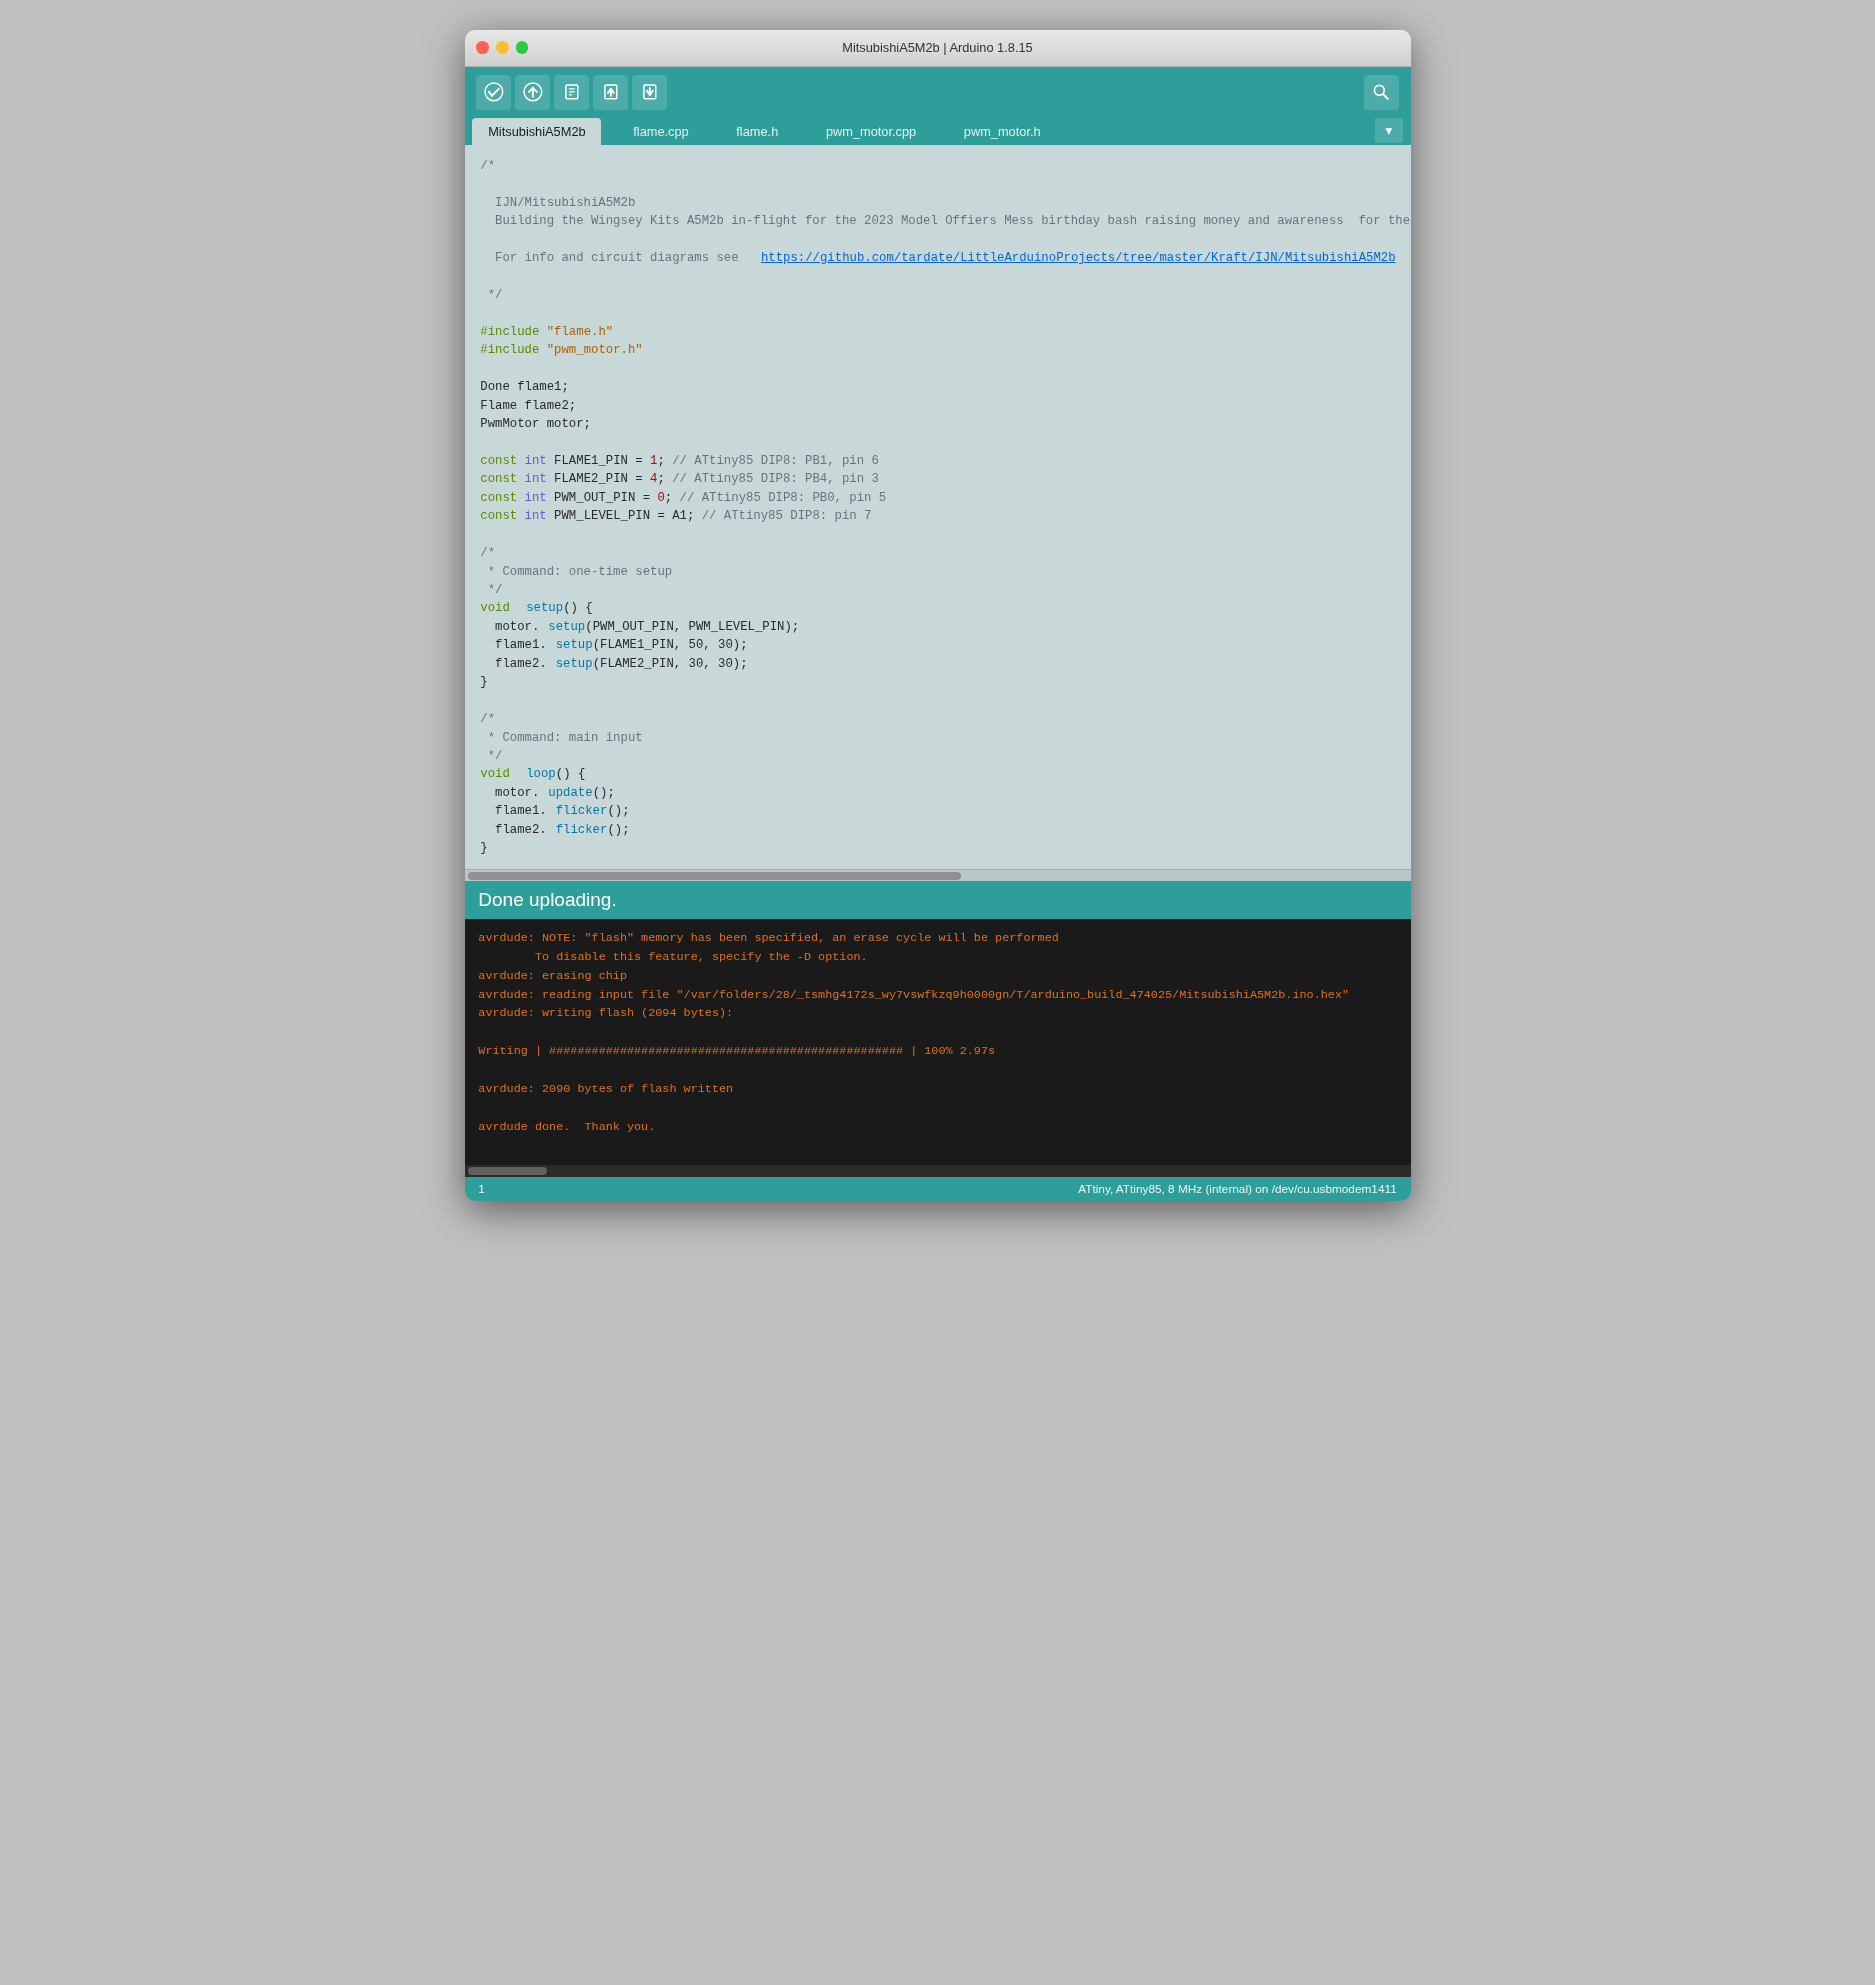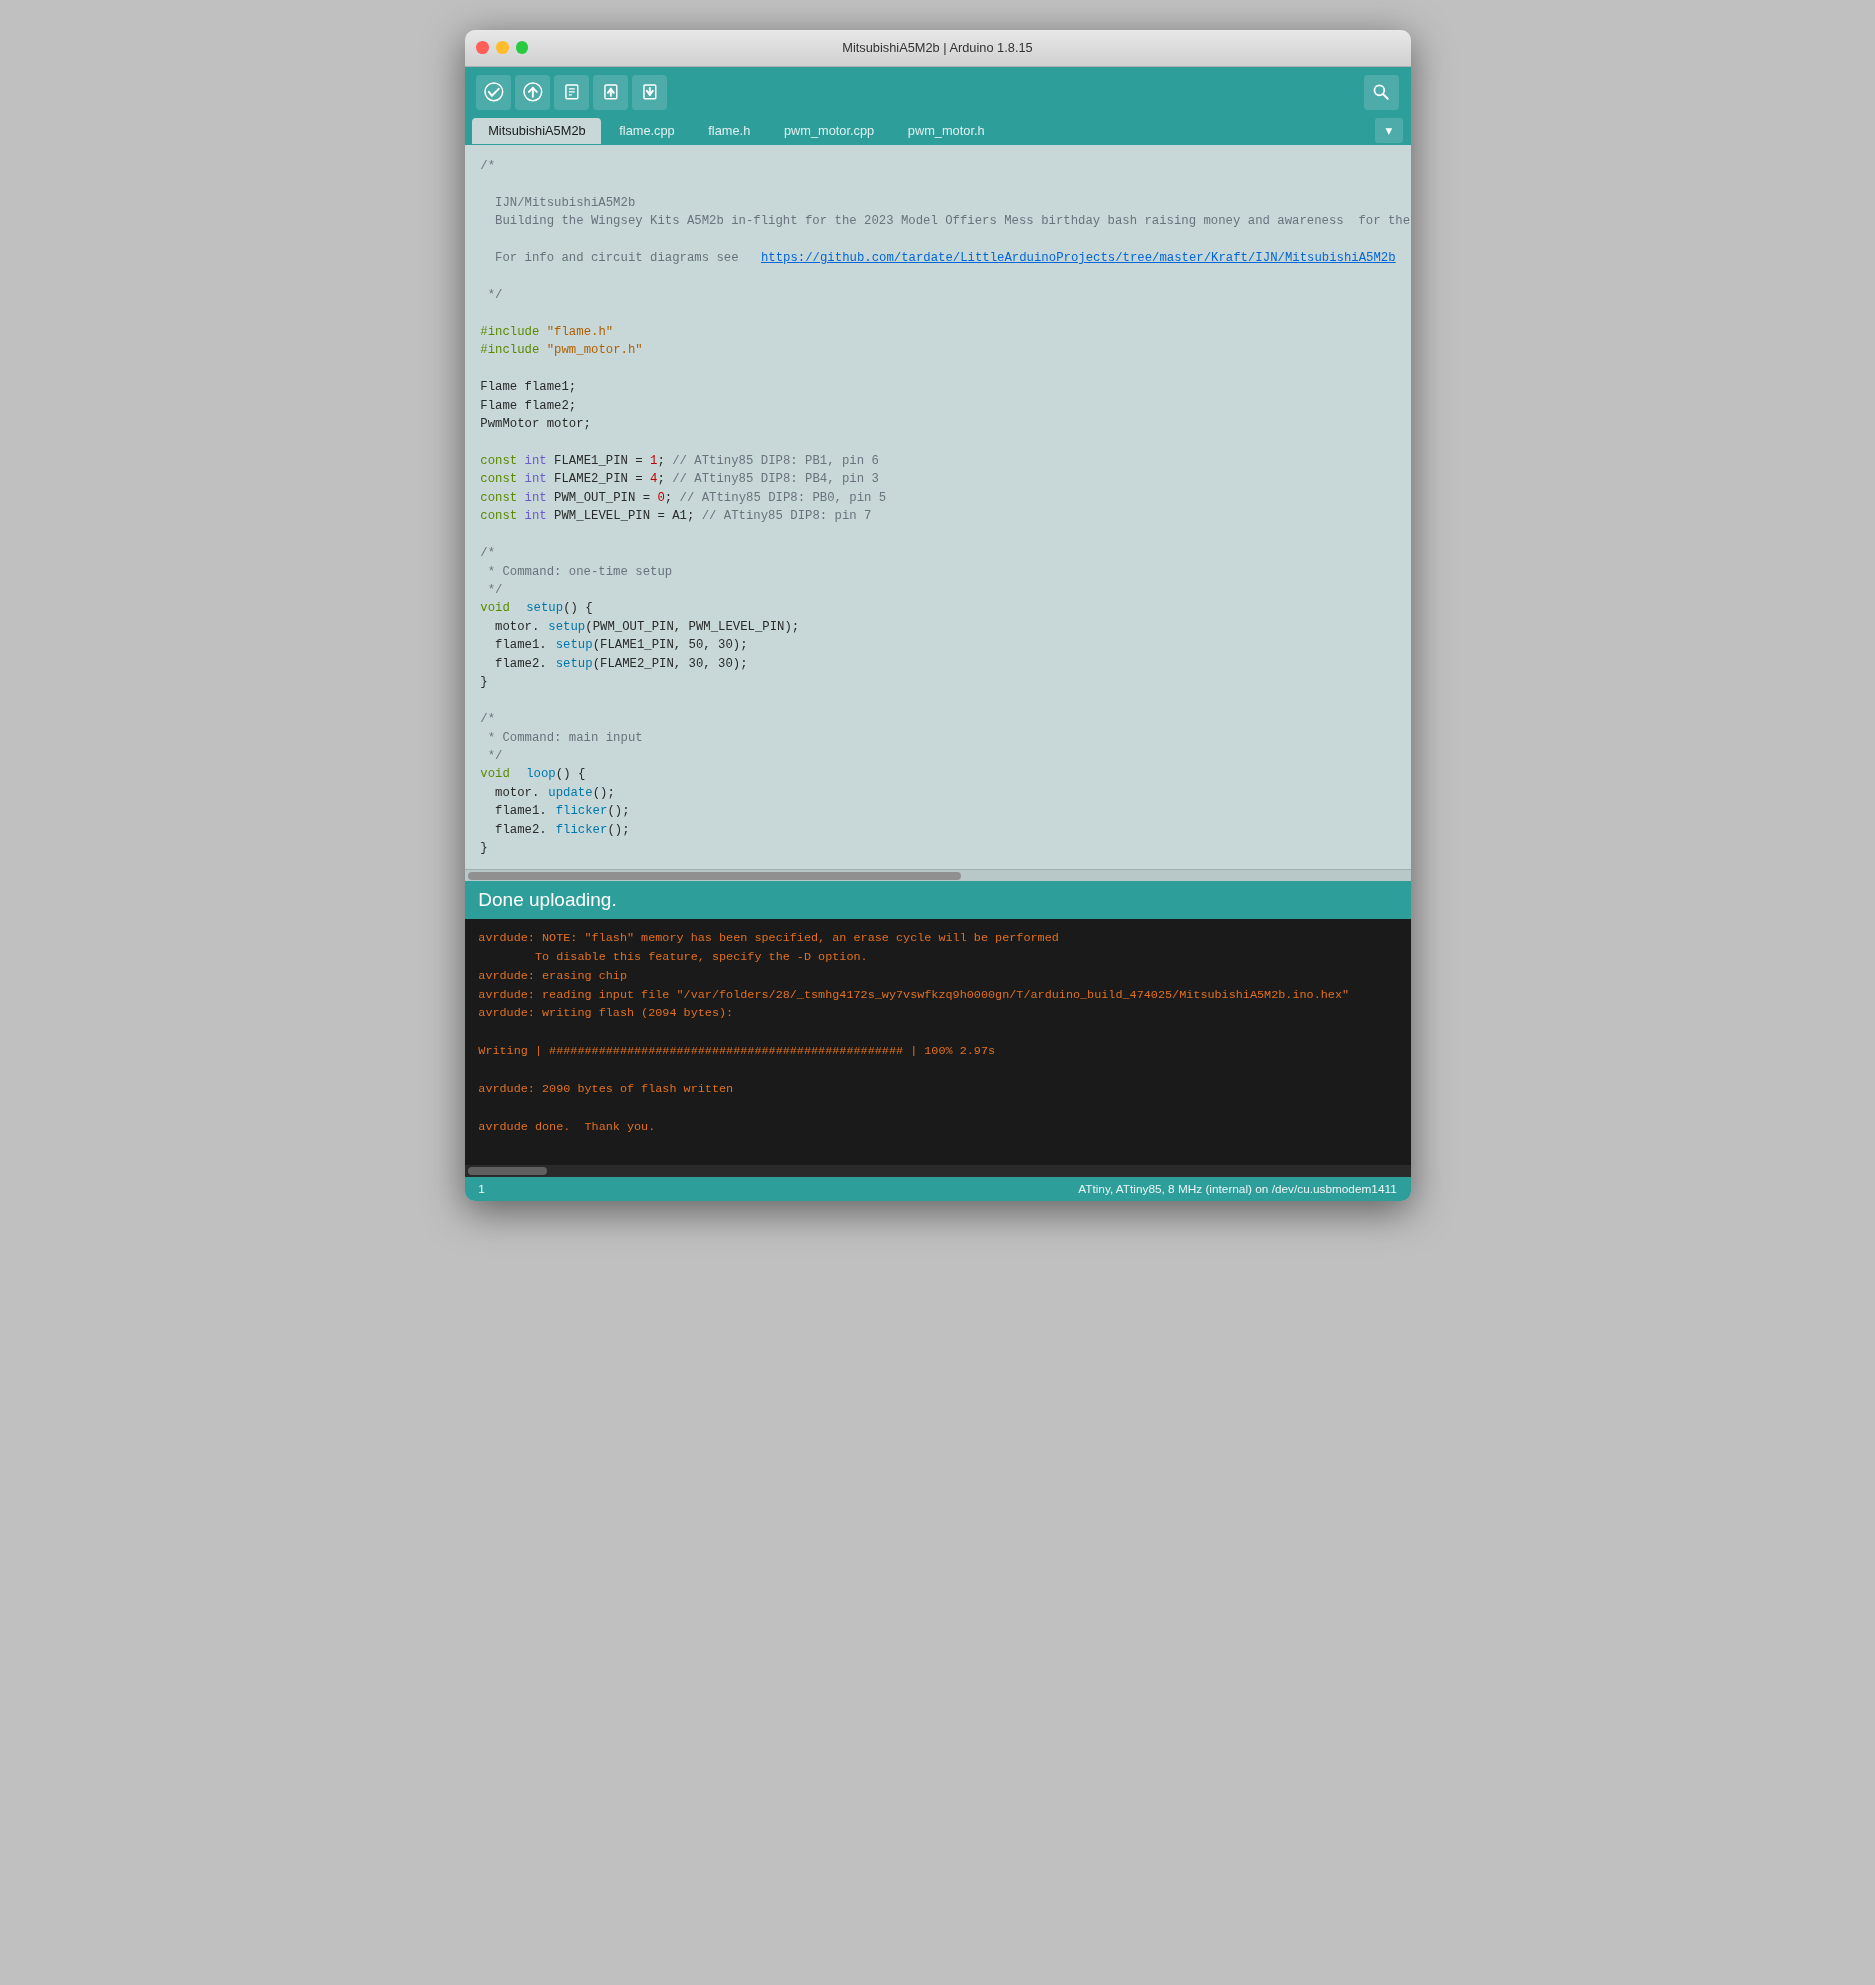--- a/index.html
+++ b/index.html
@@ -85,24 +85,24 @@
       cursor: pointer;
       display: flex;
       align-items: center;
       justify-content: center;
       font-size: 17.7px;
     }
     
     .tabs-bar {
       background: #2e9e9a;
       display: flex;
-      align-items: flex-start;
+      align-items: center;
       padding: 0 7.9px;
       padding-bottom: 0;
-      gap: 2px;
+      gap: 16px;
     }
     .tab {
       padding: 5.9px 15.8px;
       border-radius: 3.9px 3.9px 0 0;
       cursor: pointer;
       font-size: 12.8px;
       color: rgba(255,255,255,0.85);
       background: transparent;
       border: none;
       white-space: nowrap;
@@ -286,21 +286,21 @@
     <div class="code-line c-comment">  IJN/MitsubishiA5M2b</div>
     <div class="code-line c-comment">  Building the Wingsey Kits A5M2b in-flight for the 2023 Model Offiers Mess birthday bash raising money and awareness  for the Models for</div>
     <div class="code-line">&nbsp;</div>
     <div class="code-line c-comment">  For info and circuit diagrams see <a class="c-link" href="#">https://github.com/tardate/LittleArduinoProjects/tree/master/Kraft/IJN/MitsubishiA5M2b</a></div>
     <div class="code-line">&nbsp;</div>
     <div class="code-line c-comment"> */</div>
     <div class="code-line">&nbsp;</div>
     <div class="code-line"><span class="c-keyword">#include</span> <span class="c-string">"flame.h"</span></div>
     <div class="code-line"><span class="c-keyword">#include</span> <span class="c-string">"pwm_motor.h"</span></div>
     <div class="code-line">&nbsp;</div>
-    <div class="code-line">Flame flame1;</div>
+    <div class="code-line">Done flame1;</div>
     <div class="code-line">Flame flame2;</div>
     <div class="code-line">PwmMotor motor;</div>
     <div class="code-line">&nbsp;</div>
     <div class="code-line"><span class="c-keyword">const</span> <span style="color:#6a5acd">int</span> FLAME1_PIN = <span class="c-number">1</span>; <span class="c-comment">// ATtiny85 DIP8: PB1, pin 6</span></div>
     <div class="code-line"><span class="c-keyword">const</span> <span style="color:#6a5acd">int</span> FLAME2_PIN = <span class="c-number">4</span>; <span class="c-comment">// ATtiny85 DIP8: PB4, pin 3</span></div>
     <div class="code-line"><span class="c-keyword">const</span> <span style="color:#6a5acd">int</span> PWM_OUT_PIN = <span class="c-number">0</span>; <span class="c-comment">// ATtiny85 DIP8: PB0, pin 5</span></div>
     <div class="code-line"><span class="c-keyword">const</span> <span style="color:#6a5acd">int</span> PWM_LEVEL_PIN = A1; <span class="c-comment">// ATtiny85 DIP8: pin 7</span></div>
     <div class="code-line">&nbsp;</div>
     <div class="code-line c-comment">/*</div>
     <div class="code-line c-comment"> * Command: one-time setup</div>

